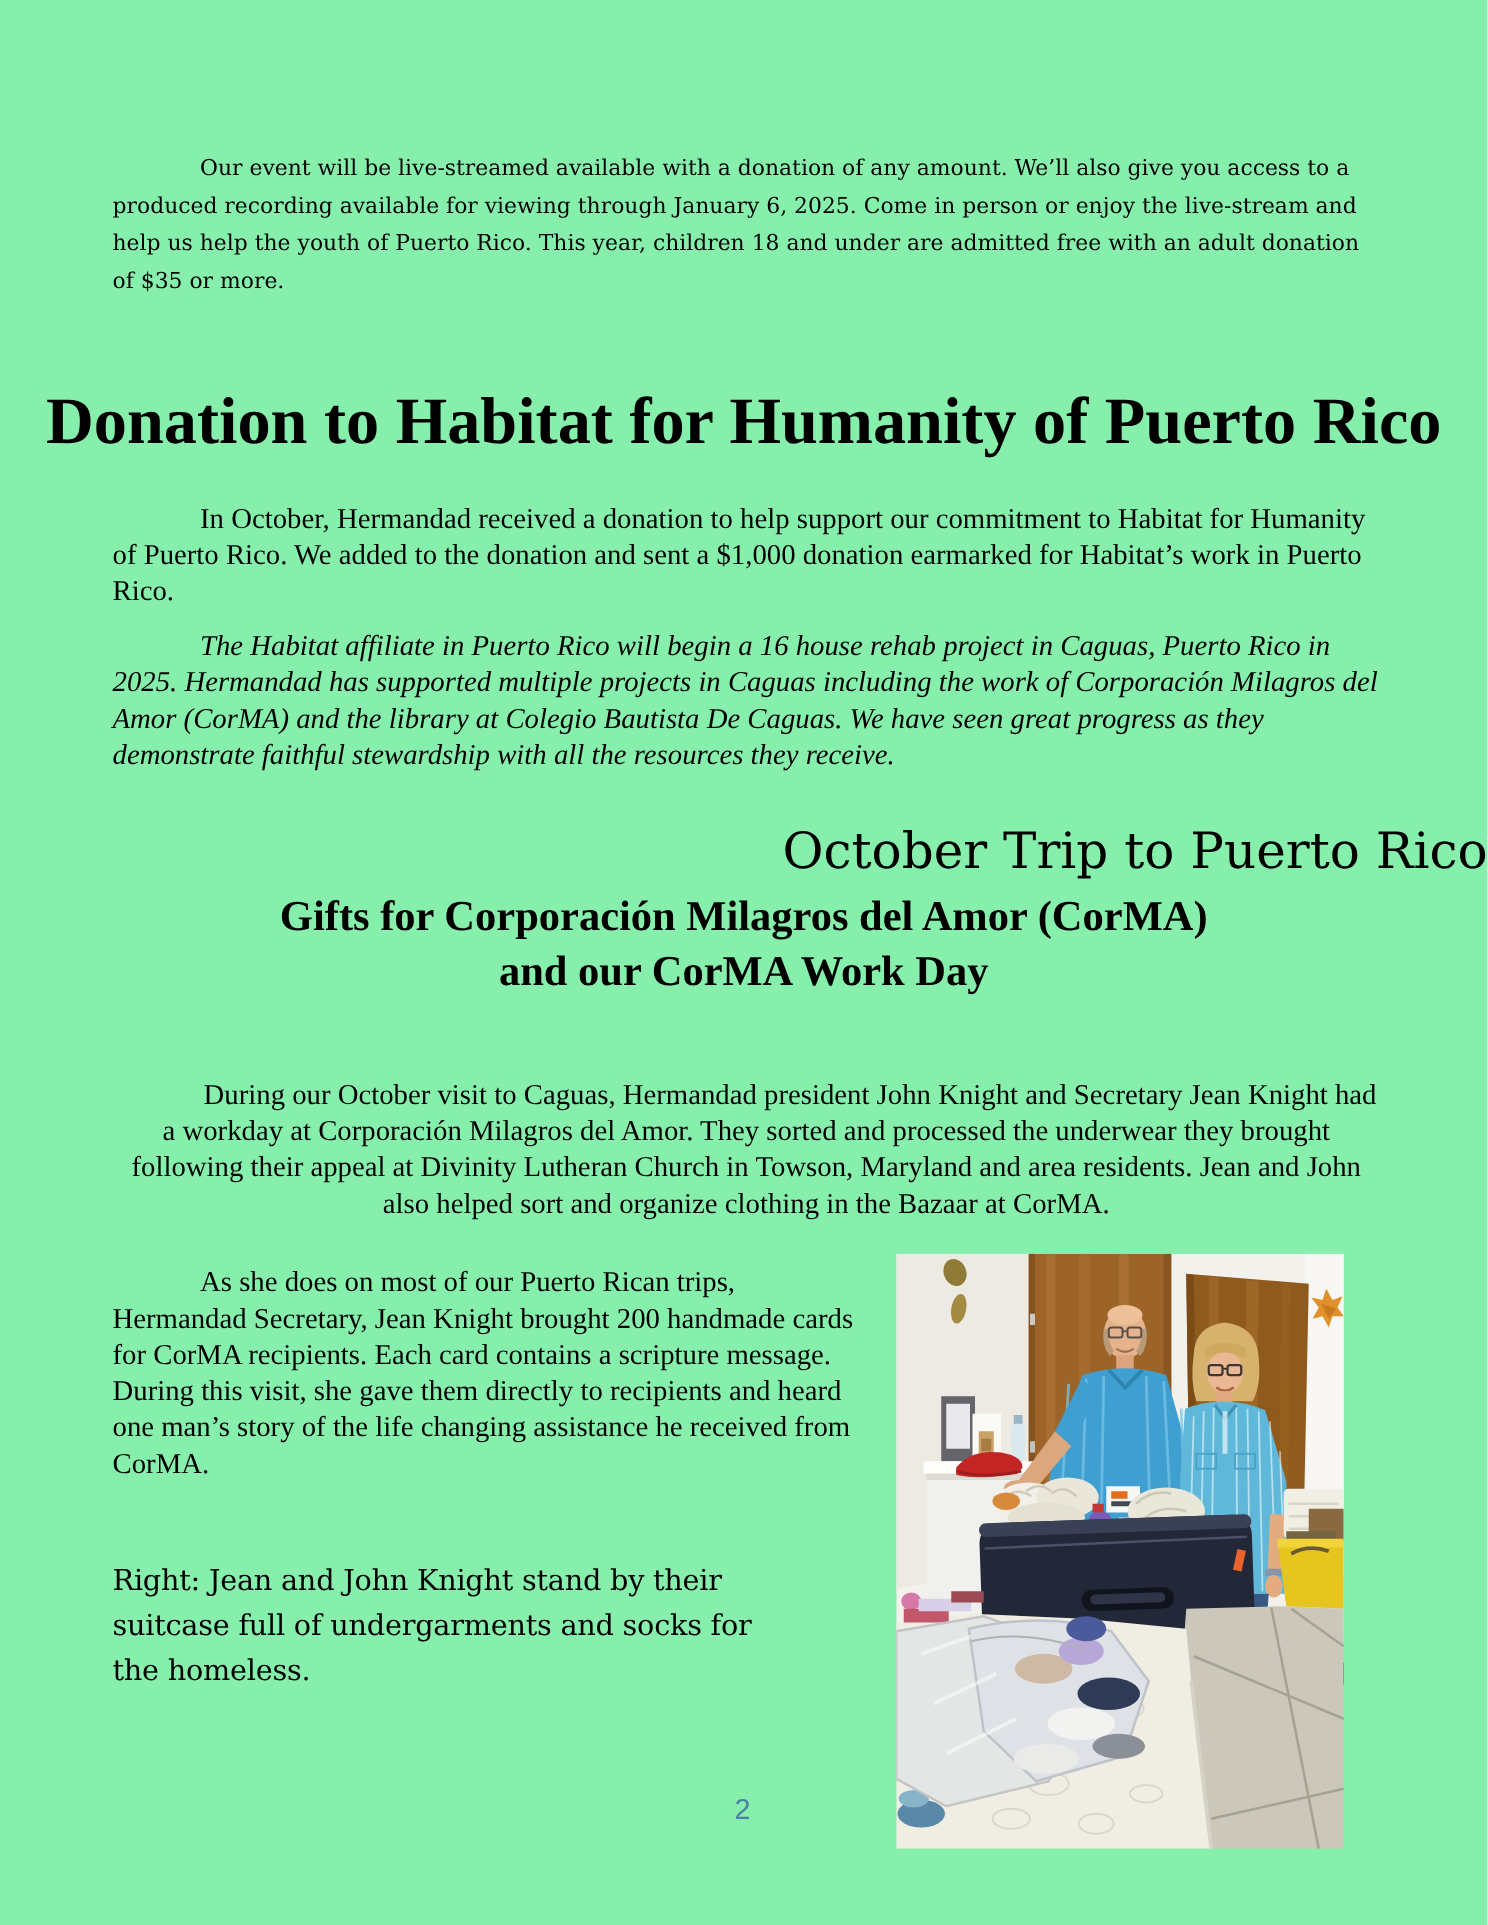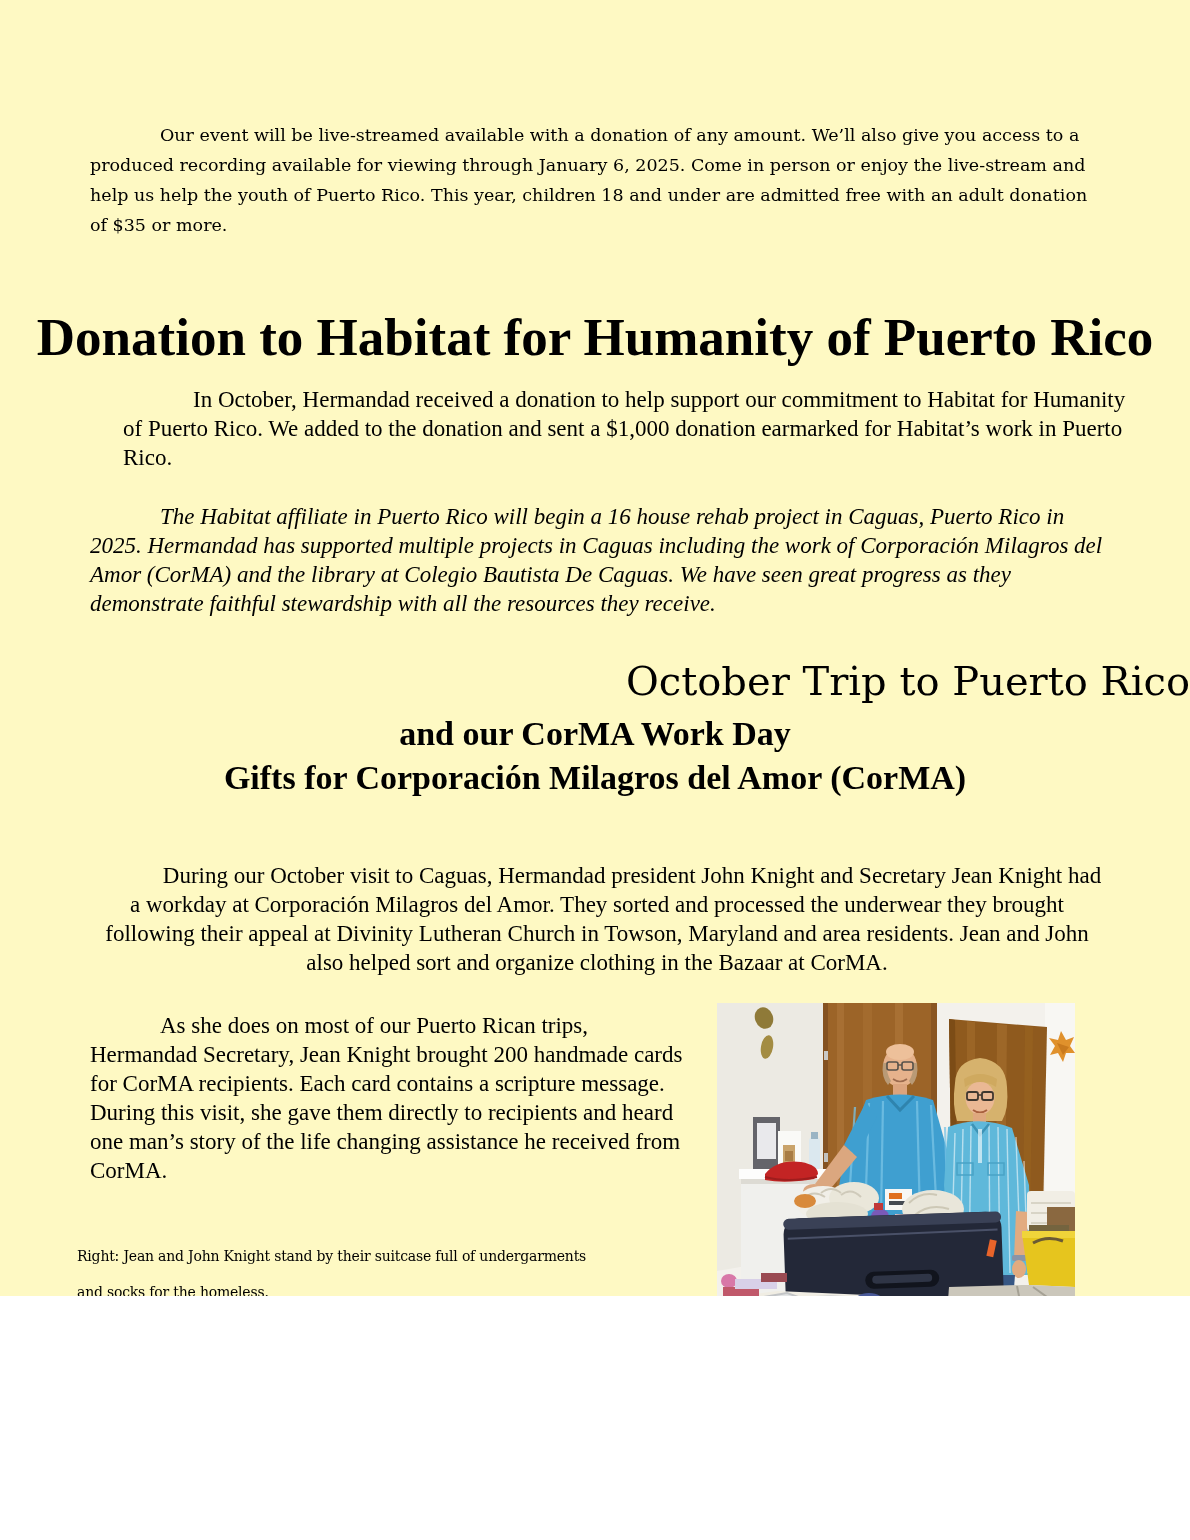--- a/index.html
+++ b/index.html
@@ -1,51 +1,51 @@
 <!DOCTYPE html>
 <html><head>
 <meta charset="utf-8">
 <style>
   html, body { margin:0; padding:0; background:#ffffff; }
   .page {
-    position:relative; width:1190px; height:1296px; background:#fef9c3;
+    position:relative; width:1190px; height:1540px; background:#86efac;
     font-family:"Liberation Serif", serif; color:#000; overflow:hidden;
   }
   .intro-paragraph {
     position:absolute; top:102px; left:90px; width:1014px;
     font-family:"DejaVu Serif", serif; font-size:17.5px; line-height:30px;
     text-indent:70px;
   }
   .heading-donation {
     position:absolute; top:276px; left:0; width:100%; text-align:center;
     font-size:53px; font-weight:bold; line-height:50px;
   }
   .body-para {
     position:absolute; left:90px; width:1014px;
     font-size:23px; line-height:29px; text-indent:70px;
   }
-  .p-in-october { top:362px;margin-left:33px; }
+  .p-in-october { top:377px; }
   .p-habitat-affiliate { top:479px;font-style:italic; }
   .p-during-visit { top:838px;text-align:center; }
   .heading-october {
     position:absolute; top:628px; left:0; width:100%; text-align:right;
     font-family:"DejaVu Serif", serif; font-weight:normal;
     font-size:40px; line-height:52px;
   }
   .subheading-gifts {
     position:absolute; top:712px; left:0; width:100%; text-align:center;
     font-size:34px; font-weight:bold; line-height:44px;
   }
   .p-as-she-does {
     position:absolute; top:988px; left:90px; width:606px;
     font-size:23px; line-height:29px; text-indent:70px;
   }
   .photo-caption {
-    position:absolute; top:1224px; left:77px; width:530px;
-    font-family:"DejaVu Serif", serif; font-size:14px; line-height:36px;
+    position:absolute; top:1224px; left:90px; width:530px;
+    font-family:"DejaVu Serif", serif; font-size:23px; line-height:36px;
     letter-spacing:-0.2px;
   }
   .photo-frame {
     position:absolute; top:1003px; left:717px; width:358px; height:476px;
   }
   .photo-frame svg { display:block; }
   .page-number {
     position:absolute; top:1434px; left:574px; width:40px; text-align:center;
     font-family:"Liberation Sans", sans-serif; font-size:23px; color:#4d80a6;
   }
@@ -59,22 +59,22 @@
 
   <h1 class="heading-donation">Donation to Habitat for Humanity of Puerto Rico</h1>
 
   <p class="body-para p-in-october">In October, Hermandad received a donation to help support our commitment to Habitat for Humanity of Puerto Rico. We added to the donation and sent a $1,000 donation earmarked for Habitat’s work in Puerto Rico.</p>
 
   <p class="body-para p-habitat-affiliate">The Habitat affiliate in Puerto Rico will begin a 16 house rehab project in Caguas, Puerto Rico in 2025. Hermandad has supported multiple projects in Caguas including the work of Corporación Milagros del Amor (CorMA) and the library at Colegio Bautista De Caguas. We have seen great progress as they demonstrate faithful stewardship with all the resources they receive.</p>
 
   <h1 class="heading-october">October Trip to Puerto Rico</h1>
 
   <div class="subheading-gifts">
+    <div>Gifts for Corporación Milagros del Amor (CorMA)</div>
     <div>and our CorMA Work Day</div>
-    <div>Gifts for Corporación Milagros del Amor (CorMA)</div>
   </div>
 
   <p class="body-para p-during-visit">During our October visit to Caguas, Hermandad president John Knight and Secretary Jean Knight had a workday at Corporación Milagros del Amor. They sorted and processed the underwear they brought following their appeal at Divinity Lutheran Church in Towson, Maryland and area residents. Jean and John also helped sort and organize clothing in the Bazaar at CorMA.</p>
 
   <p class="p-as-she-does">As she does on most of our Puerto Rican trips, Hermandad Secretary, Jean Knight brought 200 handmade cards for CorMA recipients. Each card contains a scripture message. During this visit, she gave them directly to recipients and heard one man’s story of the life changing assistance he received from CorMA.</p>
 
   <p class="photo-caption">Right: Jean and John Knight stand by their suitcase full of undergarments and socks for the homeless.</p>
 
   <div class="photo-frame">
     <svg width="358" height="476" viewBox="0 0 358 476" xmlns="http://www.w3.org/2000/svg">

